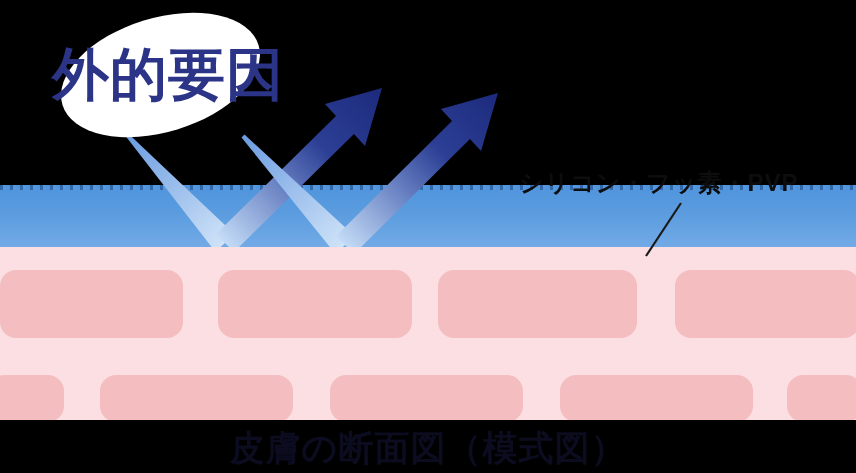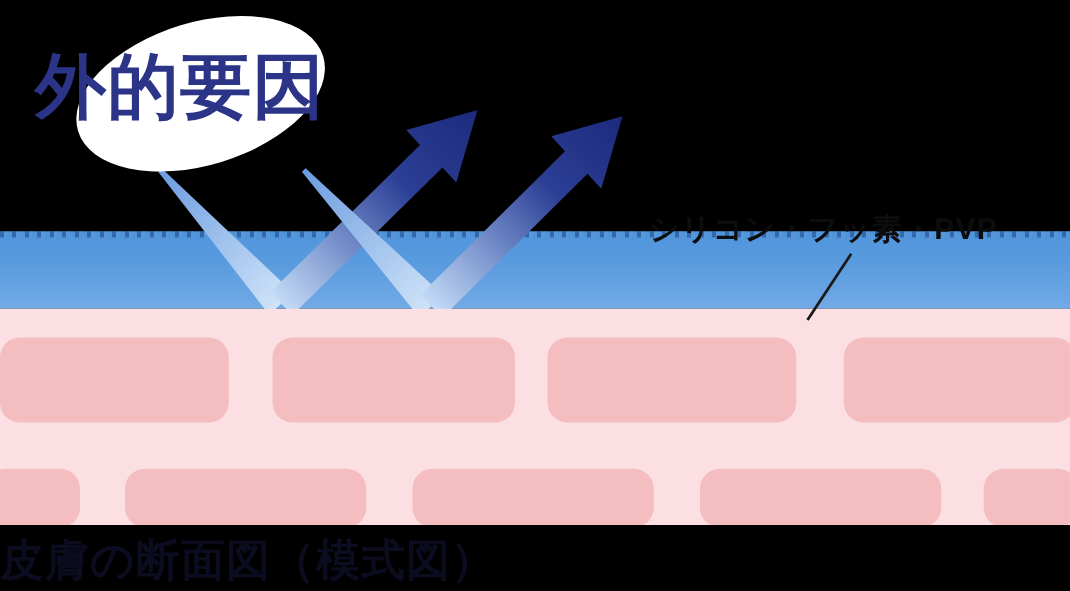--- a/index.html
+++ b/index.html
@@ -19,29 +19,29 @@
 
   
   .tissue{position:absolute;left:0;top:247px;width:856px;height:173px;z-index:3;
           background:var(--tissue-bg,#fcdfe2);overflow:hidden;}
   .cell{position:absolute;background:var(--cell,#f4bec1);border-radius:16px;}
 
   
   .bubble{position:absolute;left:58px;top:18px;width:205px;height:114px;border-radius:50%;
           background:#fff;transform:rotate(-17deg);z-index:5;}
   .bubble-text{position:absolute;left:28px;top:44px;width:280px;z-index:6;
-          font-family:Liberation Mono, monospace;font-weight:bold;
-          font-size:57px;line-height:1.1;letter-spacing:1px;color:var(--bubble-text,#2b3487);}
+          font-family:Liberation Serif, serif;font-weight:bold;
+          font-size:57px;line-height:1.1;letter-spacing:1px;color:var(--bubble-text,#2b3487);text-align:center;}
 
   
   .coating-label{position:absolute;left:519px;top:167px;z-index:6;
           font-weight:bold;font-size:24px;letter-spacing:1px;color:var(--label-text,#0d0d0d);white-space:nowrap;}
 
   
-  .caption{position:absolute;left:0;right:0;top:425px;z-index:6;text-align:left;
+  .caption{position:absolute;left:0;right:0;top:425px;z-index:6;text-align:center;
           font-weight:bold;font-size:35px;letter-spacing:1px;color:var(--caption-text,#0c0c20);}
 </style>
 </head>
 <body>
 
 <div id="stage" style="--background: #000000; --band-top: #4f94dc; --band-bottom: #72aae6; --tissue-bg: #fcdfe2; --cell: #f4bec1; --nucleus: #ee8e93; --sphere-core: #6aaaee; --sphere-rim: #3272c6; --sphere-light: #ddeefb; --arrow-dark: #1c2a7c; --arrow-mid: #2c3f95; --arrow-light: #c3dbf6; --arrow-in-top: #6b9ce0; --arrow-in-bottom: #cfe3f8; --bubble-fill: #ffffff; --bubble-text: #2b3487; --label-text: #0d0d0d; --caption-text: #0c0c20; --pointer-line: #1a1a1a;">
 
   <div class="band">
     <div class="band-edge"></div>
   </div>

